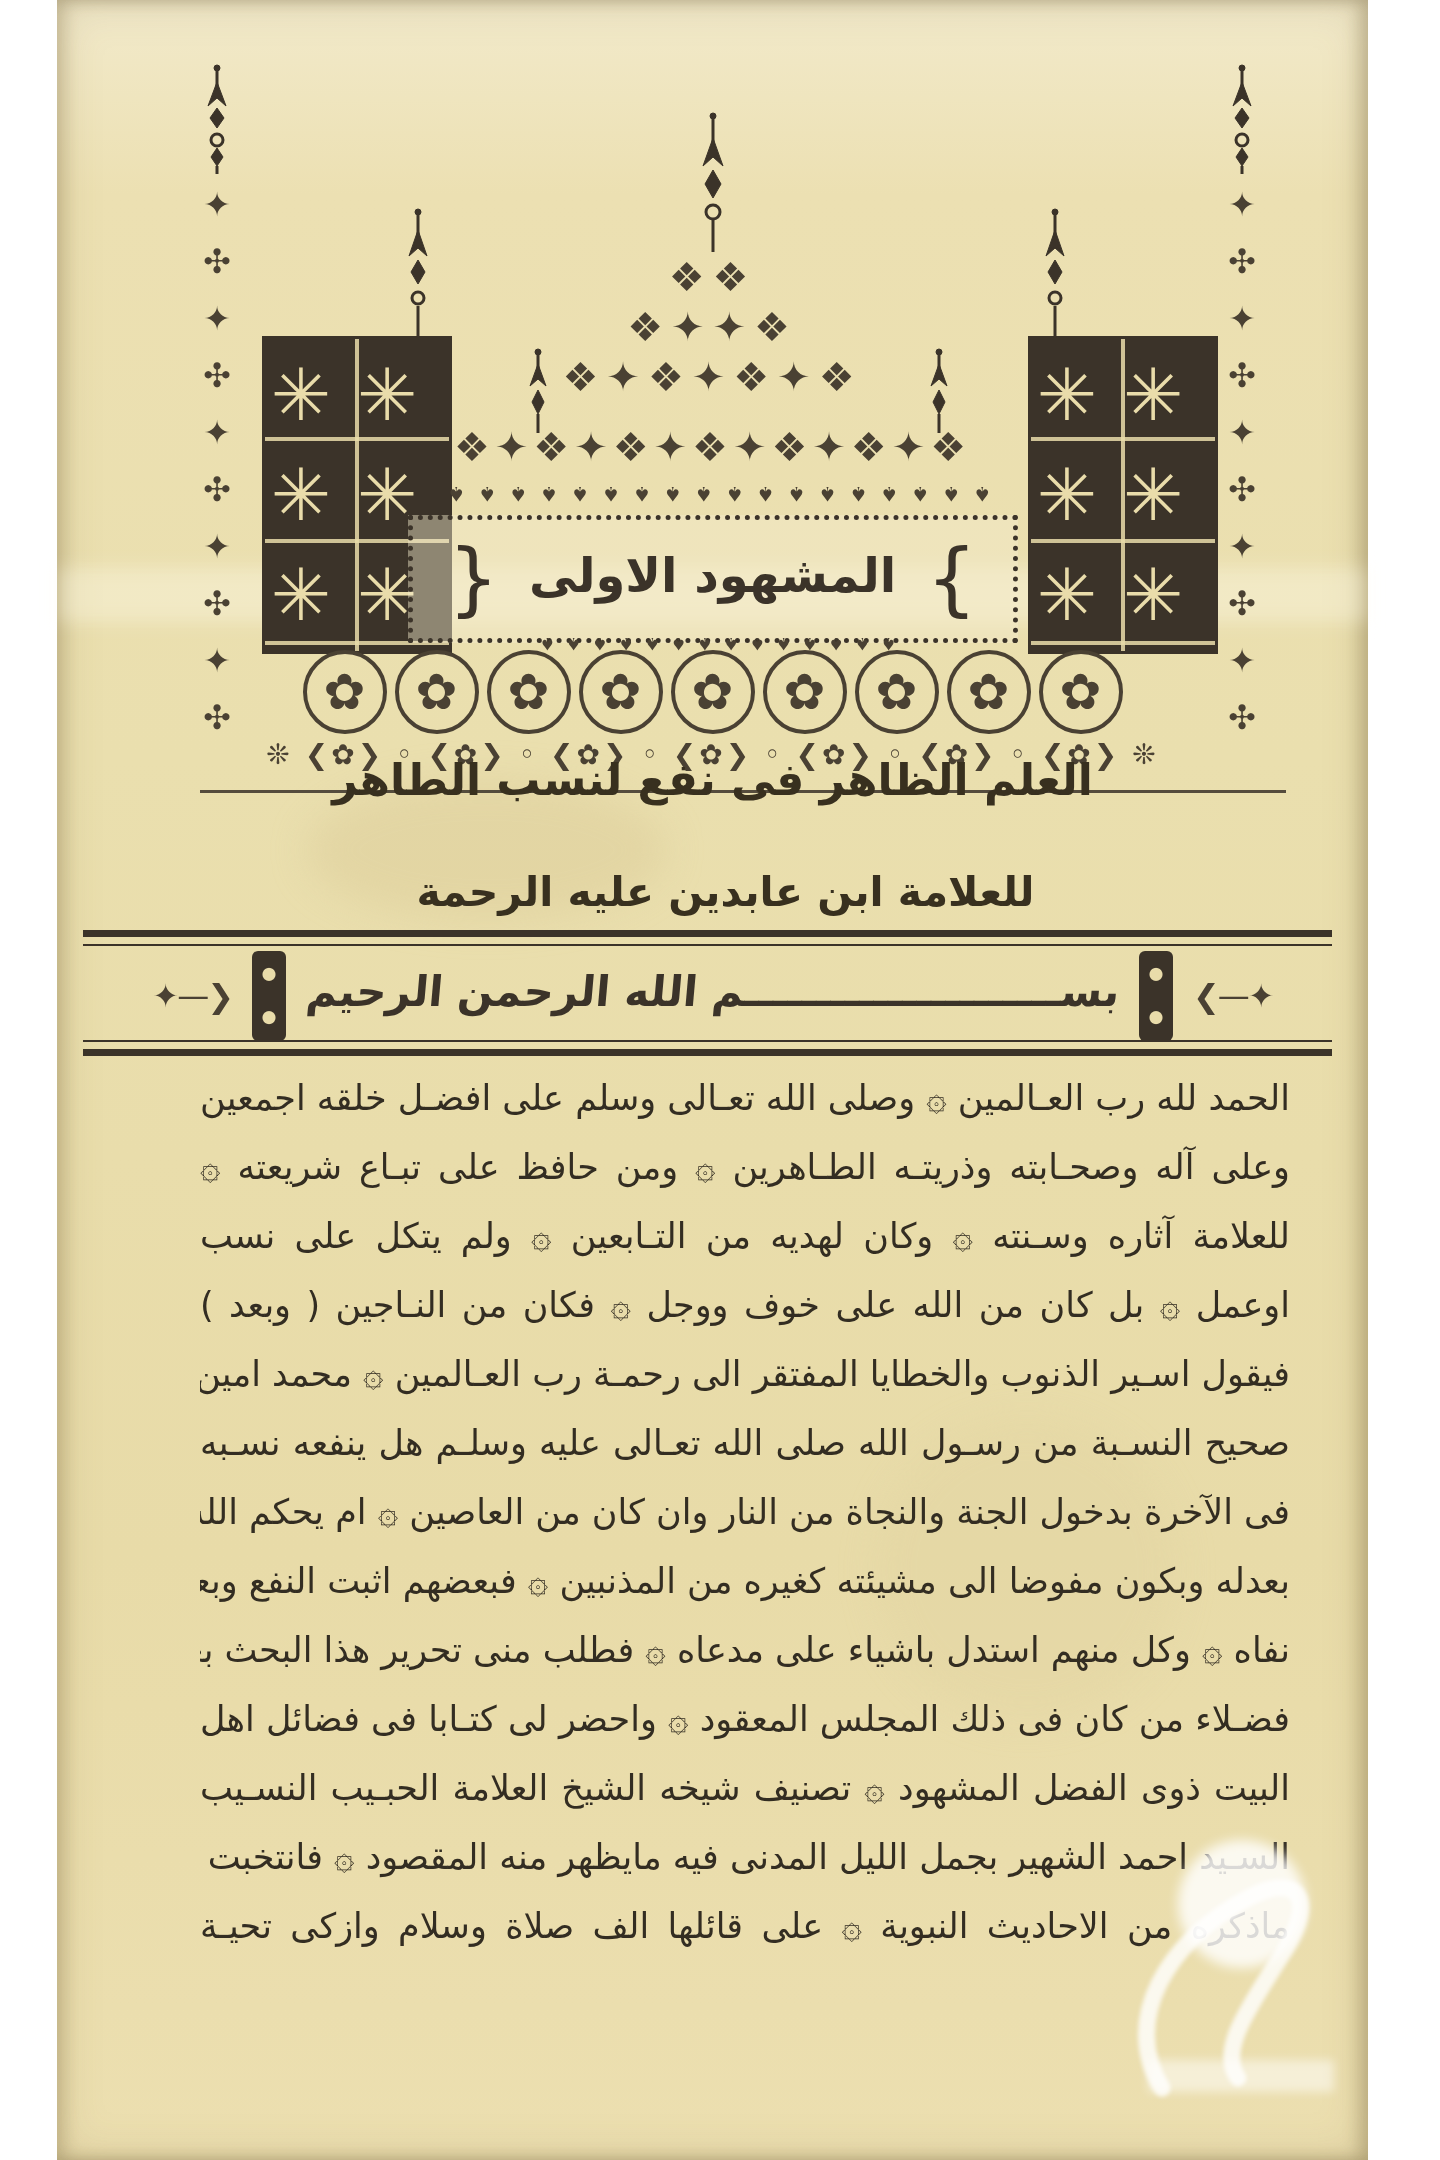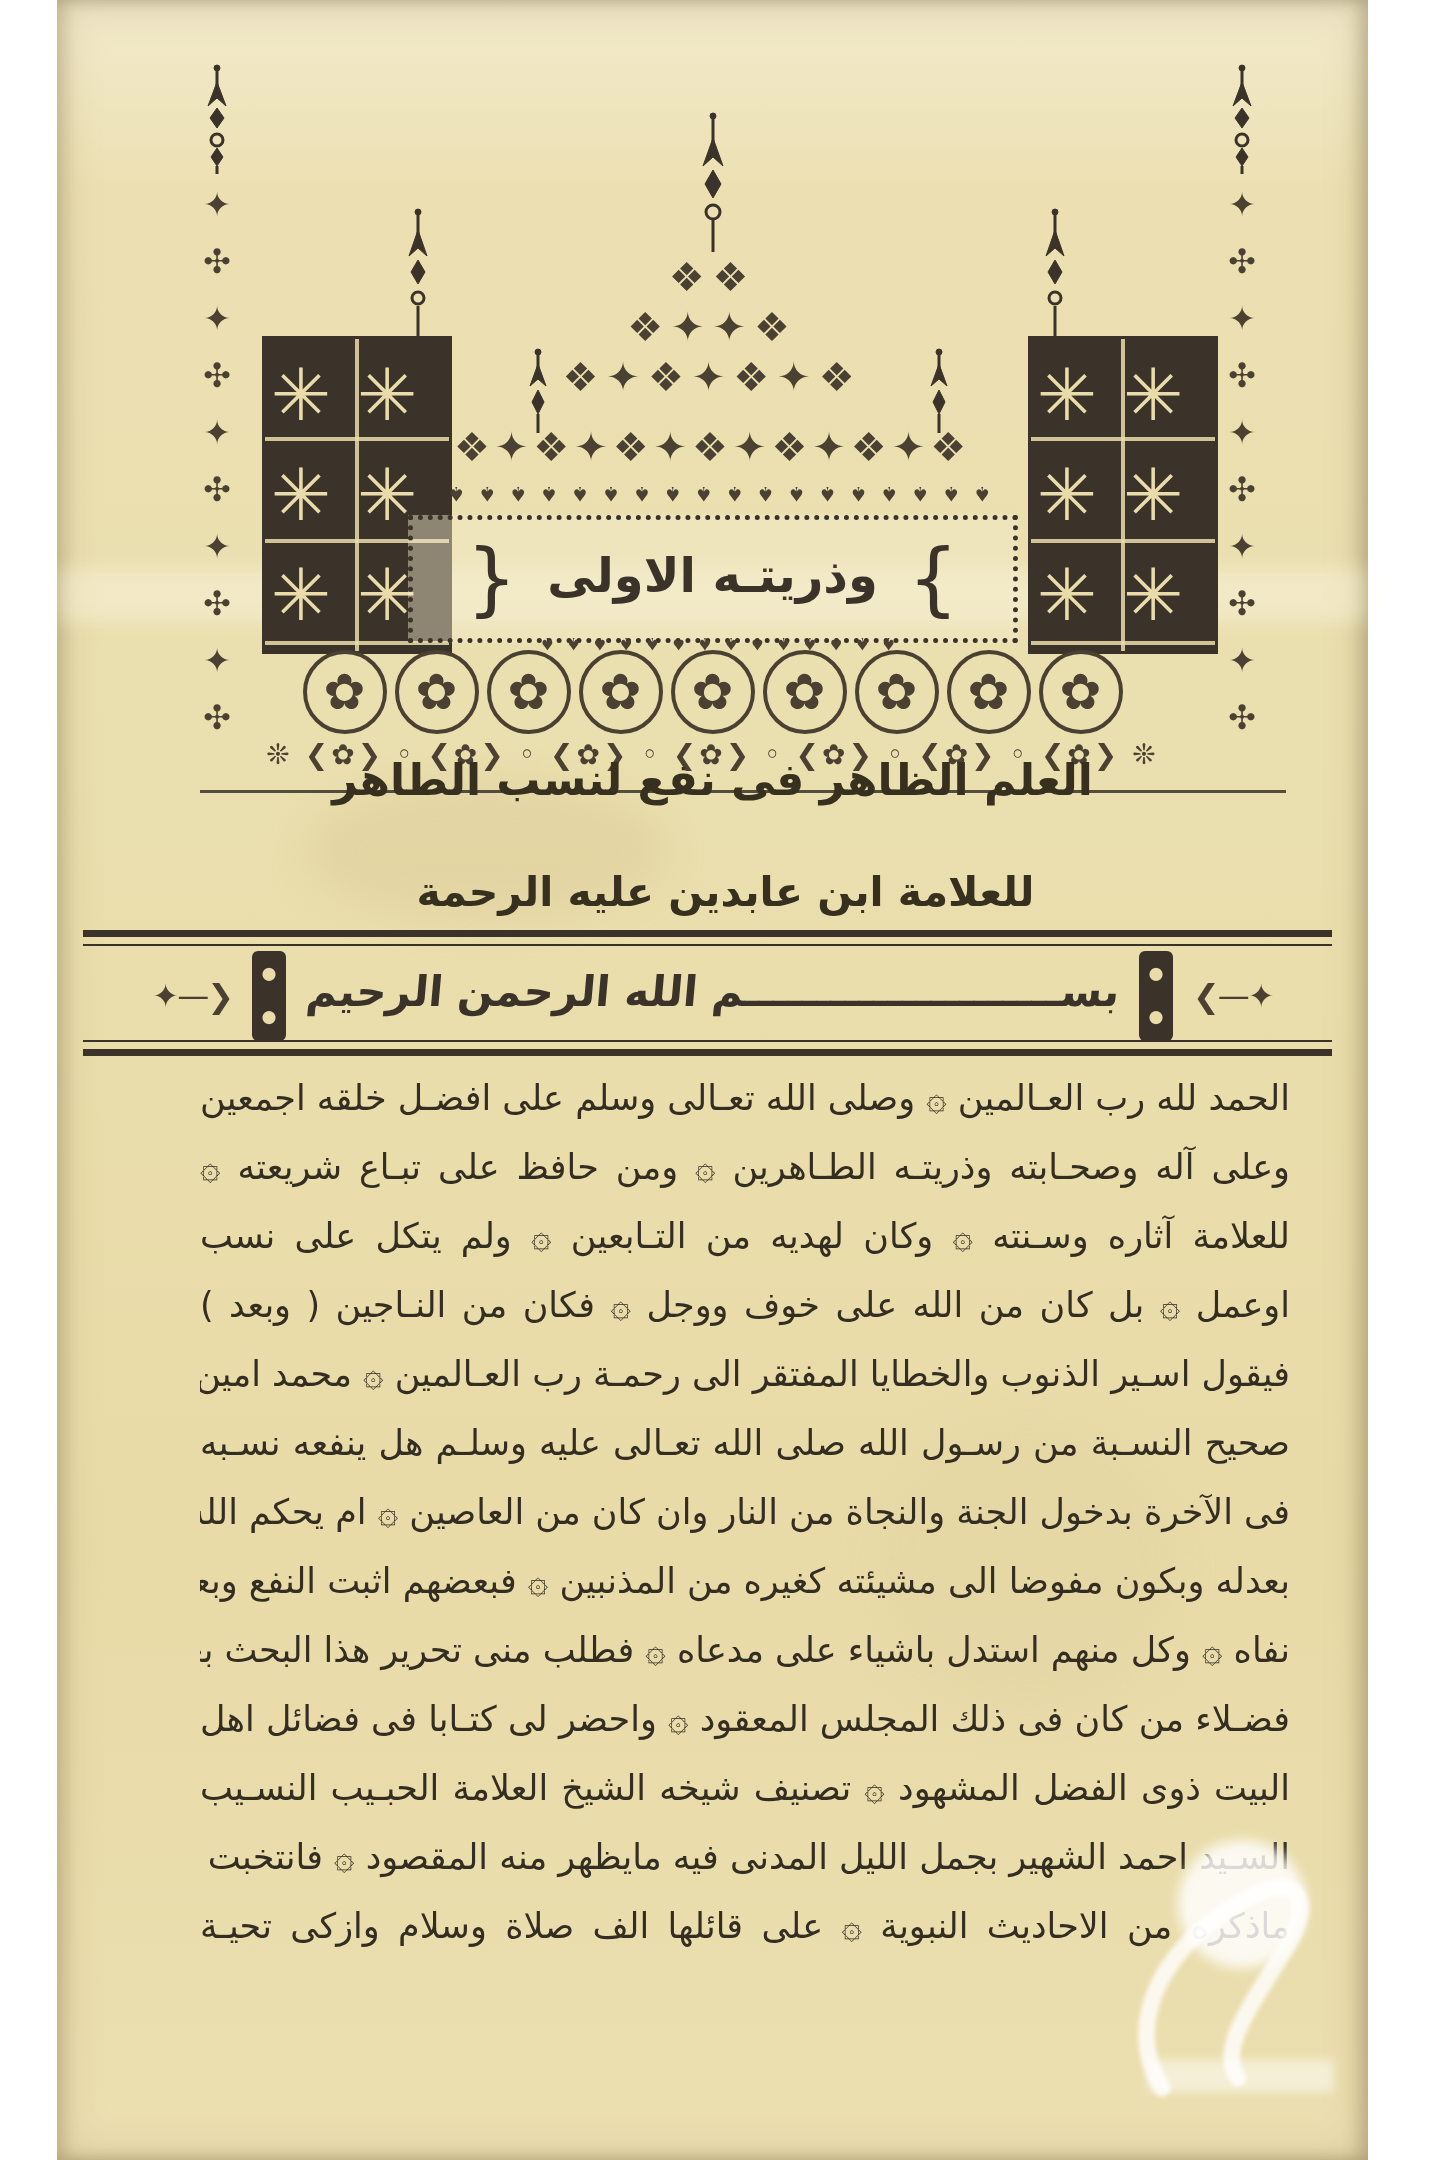--- a/index.html
+++ b/index.html
@@ -245,21 +245,21 @@
       <div class="dome-row">❖❖</div>
       <div class="dome-row">❖✦✦❖</div>
       <div class="dome-row">❖✦❖✦❖✦❖</div>
     </div>
 
     <div class="band">❖✦❖✦❖✦❖✦❖✦❖✦❖</div>
     <div class="fringe one">♠♠♠♠♠♠♠♠♠♠♠♠♠♠♠♠♠♠</div>
 
     <div class="cartouche">
       <span class="brace">}</span>
-      <span class="cart-title">وذريتـه الاولى</span>
+      <span class="cart-title">المشهود الاولى</span>
       <span class="brace">{</span>
     </div>
     <div class="fringe two">♠♠♠♠♠♠♠♠♠♠♠♠♠♠</div>
 
     <div class="medallions">
       <span class="medallion">✿</span>
       <span class="medallion">✿</span>
       <span class="medallion">✿</span>
       <span class="medallion">✿</span>
       <span class="medallion">✿</span>

